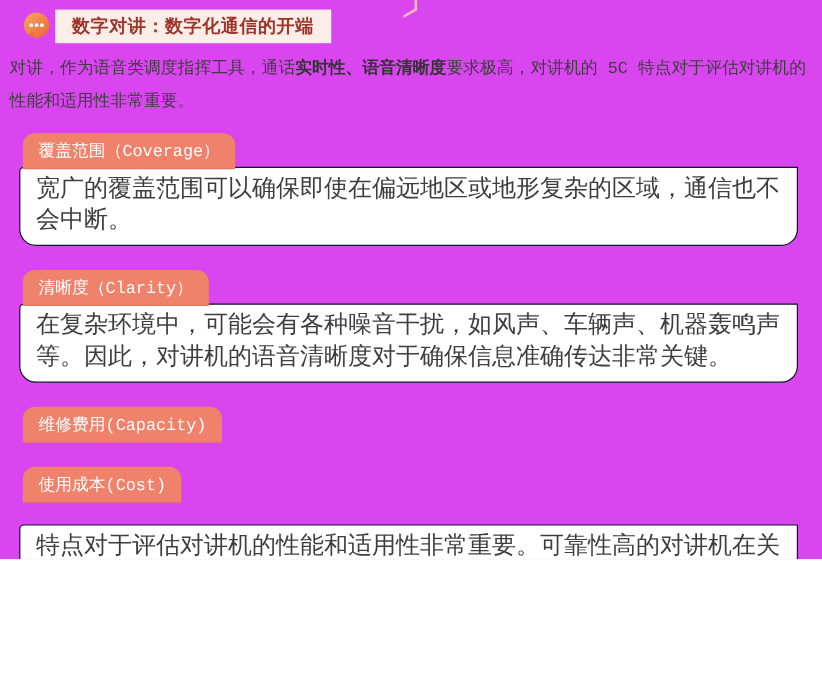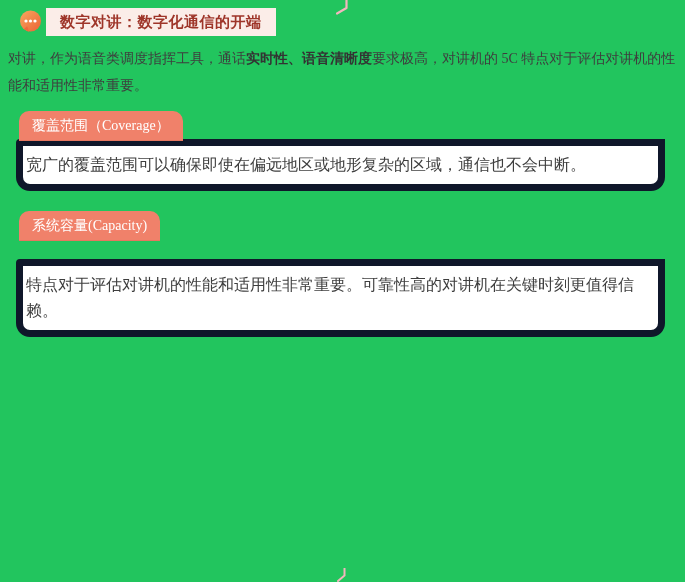--- a/index.html
+++ b/index.html
@@ -1,21 +1,21 @@
 <!DOCTYPE html>
 <html><head>
 <meta charset="utf-8">
 <style>
   html,body { margin:0; padding:0; background:#fff; }
   .page {
     position:relative;
-    width:685px; height:582px;
-    background:#22c55e;
+    width:685px; height:466px;
+    background:#d946ef;
     overflow:hidden;
-    font-family:Liberation Serif, serif;
+    font-family:Liberation Mono, monospace;
   }
   
   .header-row { display:flex; align-items:center; padding-top:8px; margin-left:17px; }
   .chat-icon { width:26px; height:26px; margin-right:3px; flex:0 0 auto; }
   .title-banner { background:#FBEDE8; height:28px; display:flex; align-items:center; padding:0 14px; }
   .title-text { font-size:15px; font-weight:bold; color:#9E3529; letter-spacing:0.5px; white-space:nowrap; }
   
   .decor { position:absolute; }
   .decor-top { left:336px; top:0; }
   .decor-bottom { left:337px; top:568px; }
@@ -35,24 +35,24 @@
     font-size:14px;
     padding:6px 13px;
     border-radius:10px 10px 0 0;
     box-shadow:inset 0 -1px 0 rgba(180,60,40,0.15);
     white-space:nowrap;
   }
   .card {
     position:relative; z-index:1;
     margin-top:-2px;
     background:#fff;
-    border:7px solid #0f172a;
+    border:1px solid #0f172a;
     border-radius:4px 0 14px 14px;
-    padding:6px 3px;
-    font-size:16px;
+    padding:6px 13px;
+    font-size:20px;
     line-height:26px;
     color:#3E3E3E;
   }
 </style>
 </head>
 <body>
 
 <div class="page">
 
   <div class="header-row">
@@ -80,26 +80,31 @@
 
   <p class="intro"><span>对讲，作为语音类调度指挥工具，通话</span><b>实时性、语音清晰度</b><span>要求极高，对讲机的 5C 特点对于评估对讲机的性能和适用性非常重要。</span></p>
 
   <div class="sections">
 
     <div class="section first">
       <div class="tab">覆盖范围（Coverage）</div>
       <div class="card">宽广的覆盖范围可以确保即使在偏远地区或地形复杂的区域，通信也不会中断。</div>
     </div>
 
-
     <div class="section">
-      <div class="tab">系统容量(Capacity)</div>
+      <div class="tab">清晰度（Clarity）</div>
+      <div class="card">在复杂环境中，可能会有各种噪音干扰，如风声、车辆声、机器轰鸣声等。因此，对讲机的语音清晰度对于确保信息准确传达非常关键。</div>
     </div>
 
     <div class="section">
+      <div class="tab">维修费用(Capacity)</div>
+    </div>
+
+    <div class="section">
+      <div class="tab">使用成本(Cost)</div>
     </div>
 
     <div class="section">
       <div class="card">特点对于评估对讲机的性能和适用性非常重要。可靠性高的对讲机在关键时刻更值得信赖。</div>
     </div>
 
   </div>
 
   <svg class="decor decor-bottom" width="11" height="14" viewBox="0 0 11 14" aria-hidden="true">
     <path d="M7.5 0.5 V7.5 M7.5 7.5 L1 13" stroke="#F3B6BD" stroke-width="2" fill="none" stroke-linecap="round"></path>

